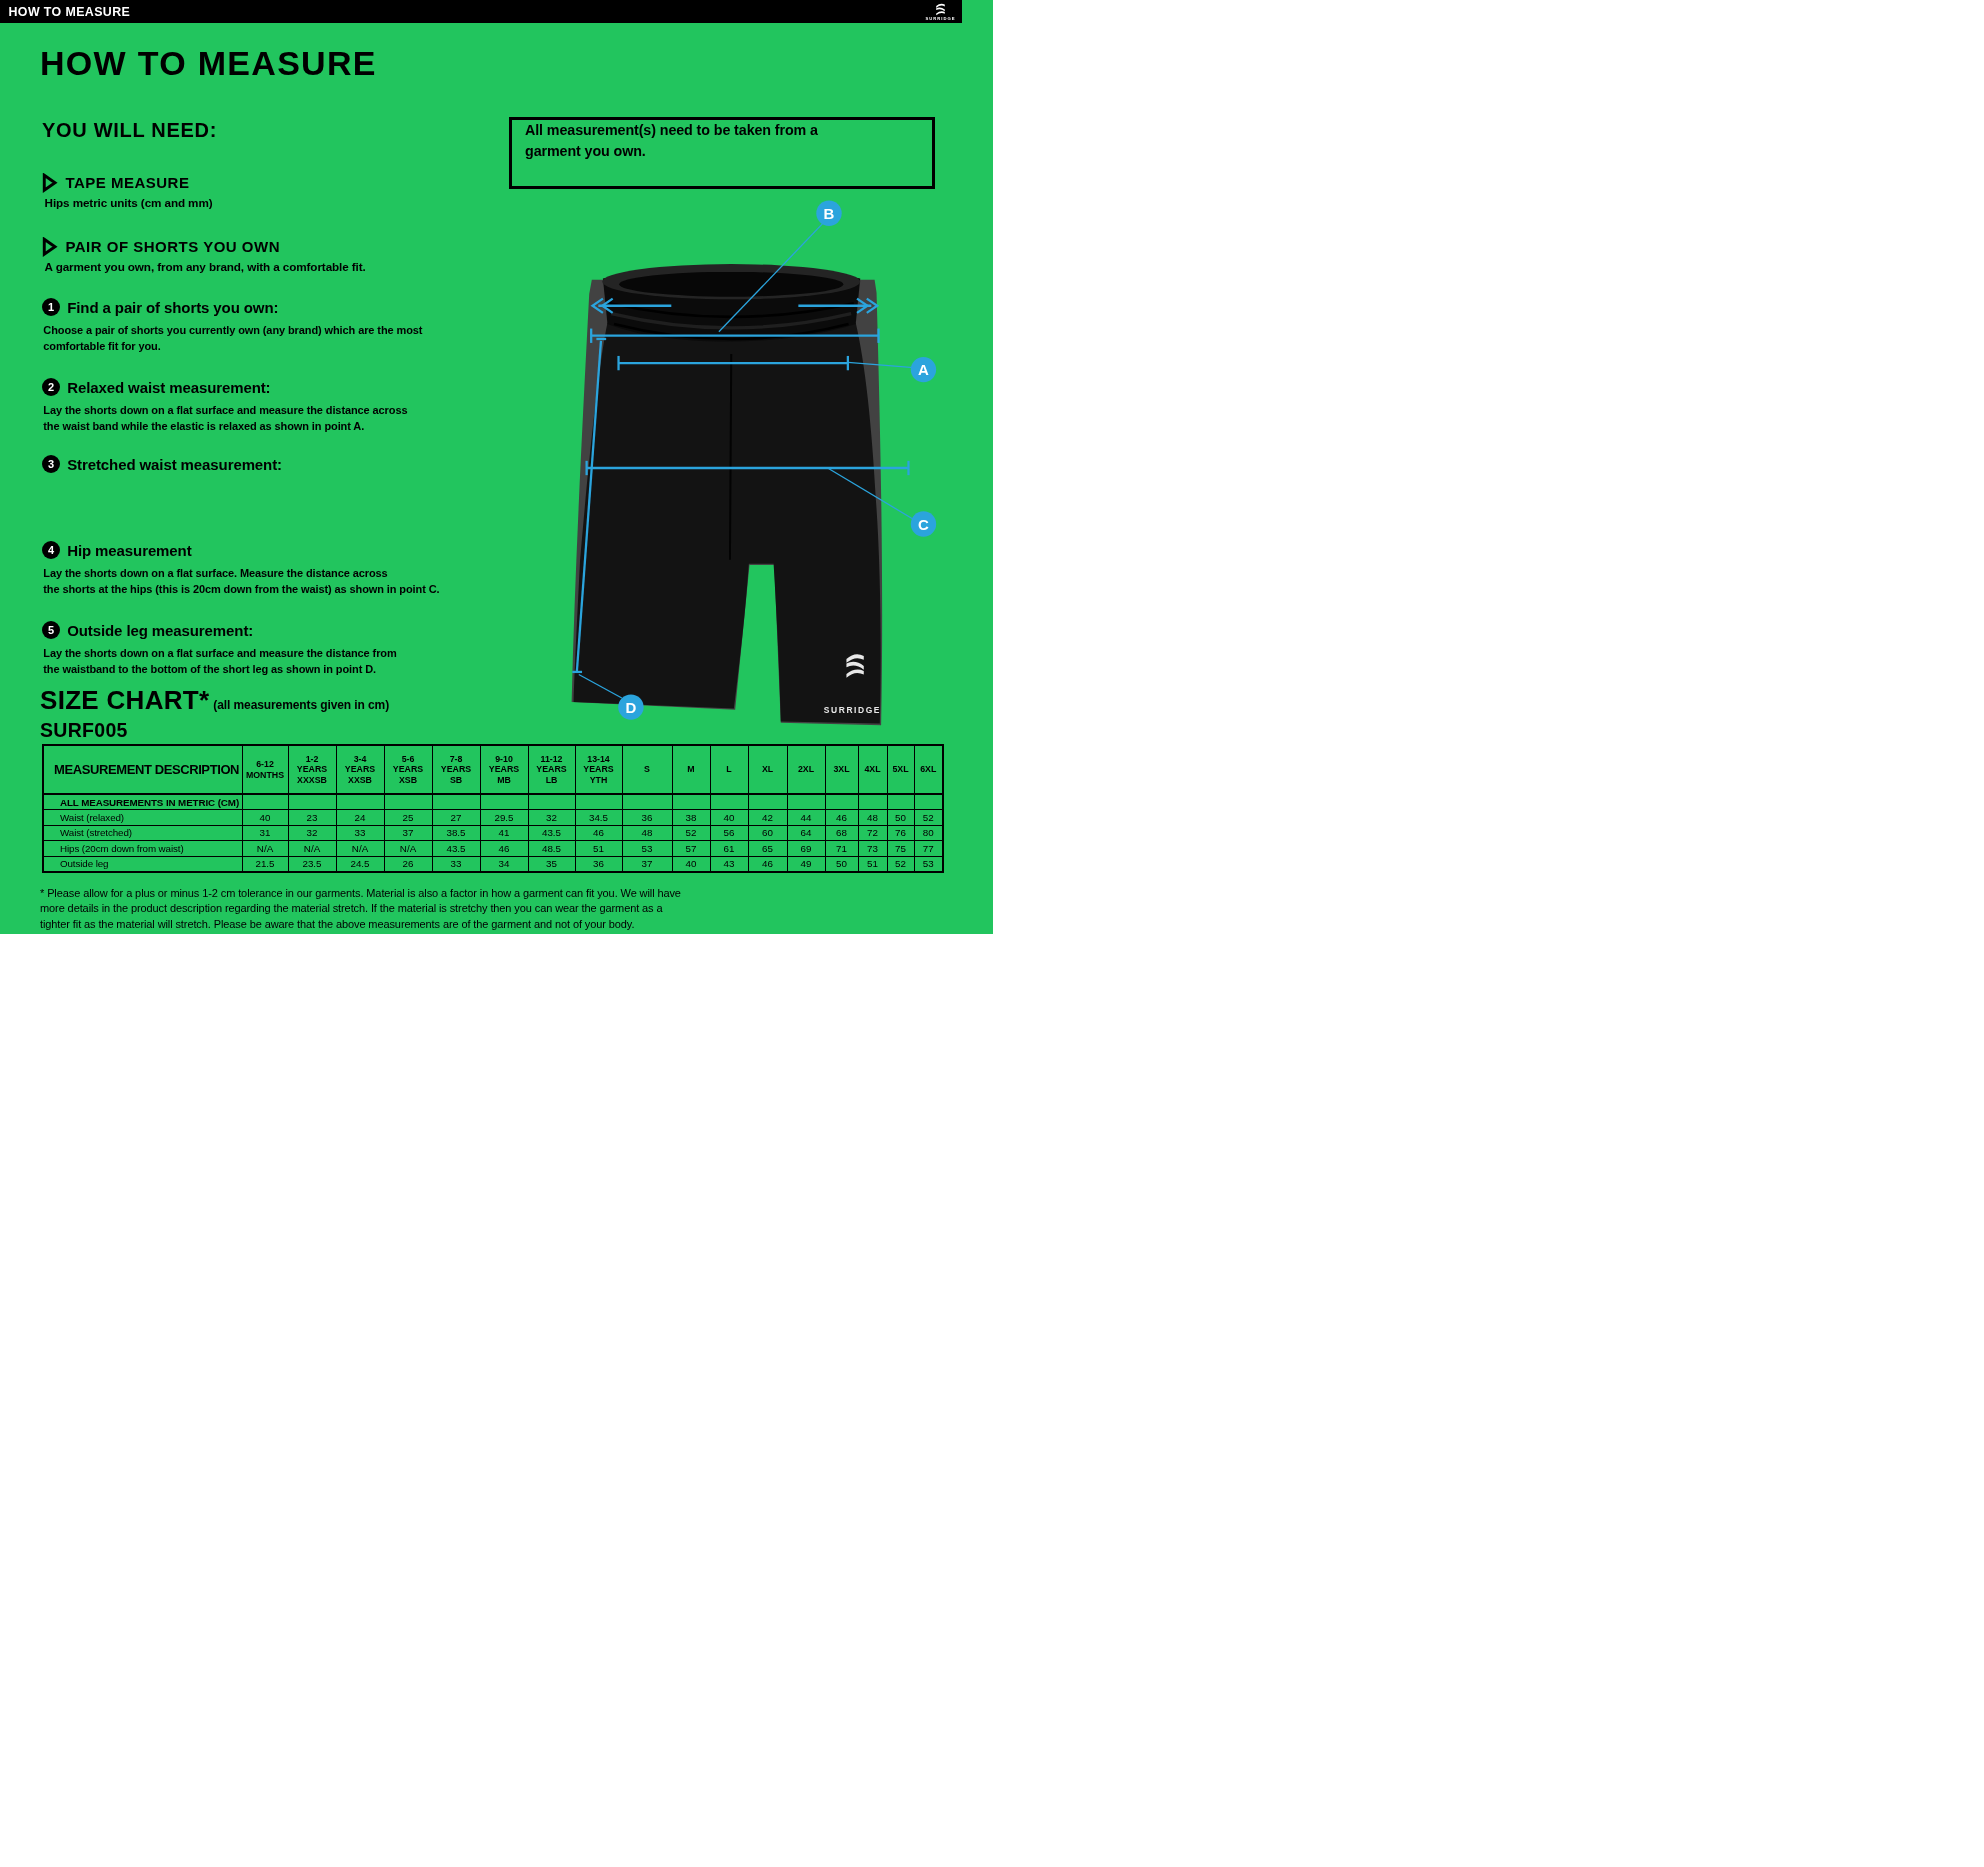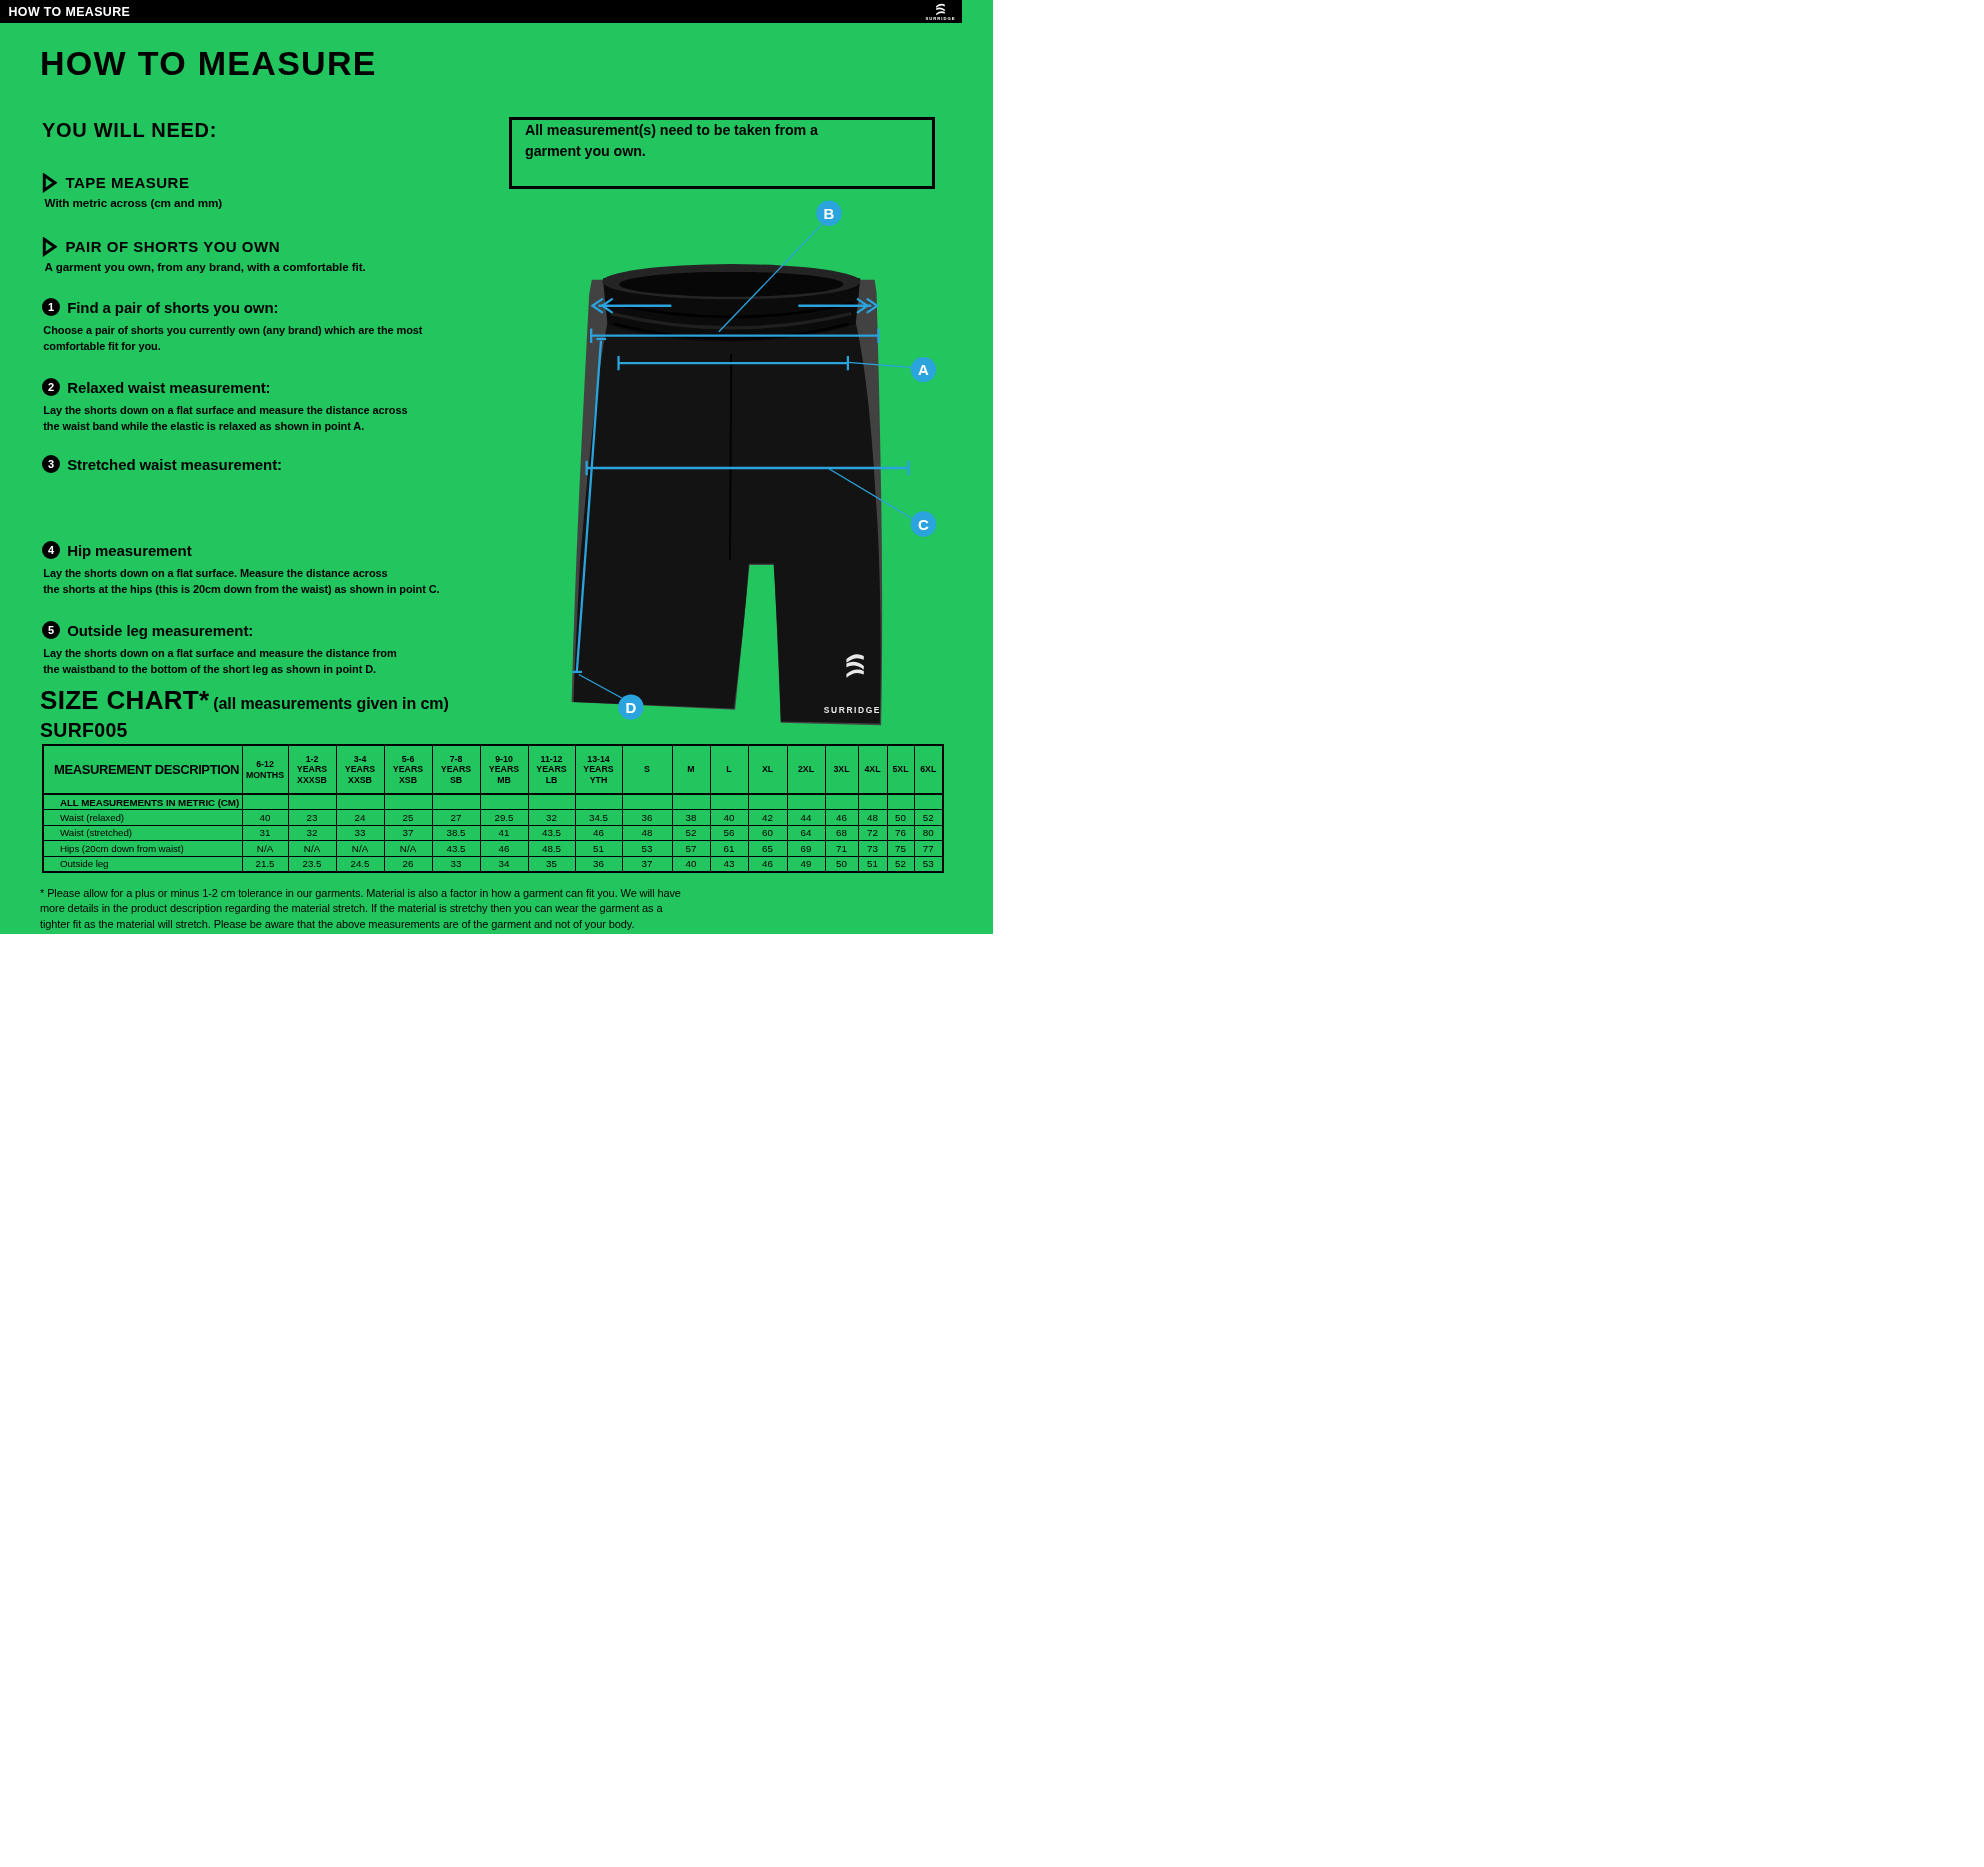--- a/index.html
+++ b/index.html
@@ -27,21 +27,21 @@
 
   
   .step{position:absolute;left:42px;width:508px;}
   .step-head{display:flex;align-items:center;gap:7.2px;}
   .step-num{width:18px;height:18px;border-radius:50%;background:#000;color:#fff;display:inline-flex;align-items:center;justify-content:center;font-weight:700;font-size:11px;flex:0 0 auto;}
   .step-title{font-size:15px;font-weight:700;letter-spacing:-0.1px;}
   .step-body{margin:7.2px 0 0 1.3px;font-size:11px;font-weight:700;line-height:15.6px;white-space:pre-line;letter-spacing:-0.1px;}
 
   
   .size-chart-head{position:absolute;left:40px;top:685px;font-size:26px;font-weight:800;letter-spacing:0.3px;}
-  .size-chart-sub{font-size:16px;font-weight:700;letter-spacing:-0.1px;margin-left:3.9px;}
+  .size-chart-sub{font-size:12px;font-weight:700;letter-spacing:-0.1px;margin-left:3.9px;}
   .product-code{position:absolute;left:40px;top:719px;font-size:19.5px;font-weight:800;letter-spacing:0.3px;}
 
   
   .size-table{position:absolute;left:42px;top:744px;border-collapse:collapse;table-layout:fixed;width:896px;border:2px solid #000;}
   .size-table th,.size-table td{border:1px solid #000;padding:0 2px;overflow:hidden;}
   .size-table thead tr{height:49px;}
   .size-table tbody tr{height:15.6px;}
   .size-table th{font-weight:700;font-size:8.8px;line-height:1.2;text-align:center;white-space:pre-line;border-bottom:2px solid #000;}
   .size-table th.col-desc{font-size:13px;text-align:left;letter-spacing:-0.4px;padding-left:10px;}
   .size-table td{font-size:9.8px;text-align:center;}
@@ -79,21 +79,21 @@
 
   <div class="ywn">YOU WILL NEED:</div>
 
   <div class="need-item" style="top:173px;">
     <div class="need-title-row">
       <svg width="15.6" height="19.5" viewBox="0 0 24 30">
         <path d="M3.5,3.5 L20,15 L3.5,26.5 Z" fill="none" stroke="#000" stroke-width="4.5" stroke-linejoin="miter"></path>
       </svg>
       <span class="need-title">TAPE MEASURE</span>
     </div>
-    <div class="need-desc">With metric across (cm and mm)</div>
+    <div class="need-desc">Hips metric units (cm and mm)</div>
   </div>
 
   <div class="need-item" style="top:237px;">
     <div class="need-title-row">
       <svg width="15.6" height="19.5" viewBox="0 0 24 30">
         <path d="M3.5,3.5 L20,15 L3.5,26.5 Z" fill="none" stroke="#000" stroke-width="4.5" stroke-linejoin="miter"></path>
       </svg>
       <span class="need-title">PAIR OF SHORTS YOU OWN</span>
     </div>
     <div class="need-desc">A garment you own, from any brand, with a comfortable fit.</div>

